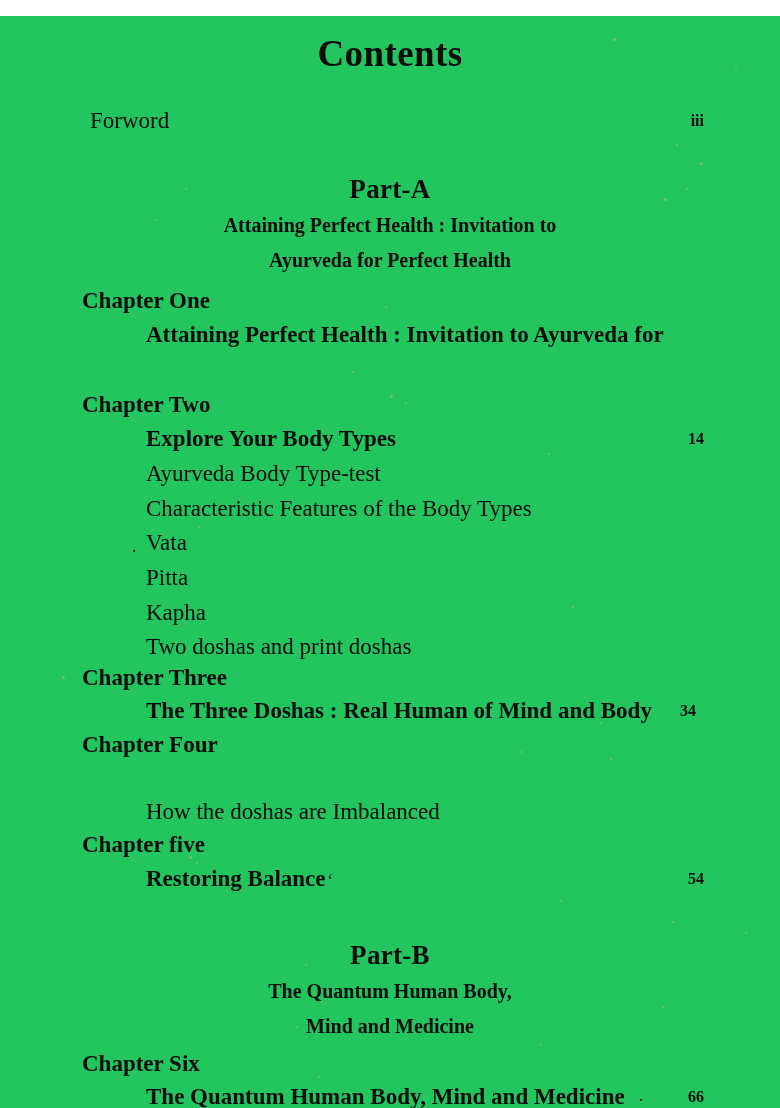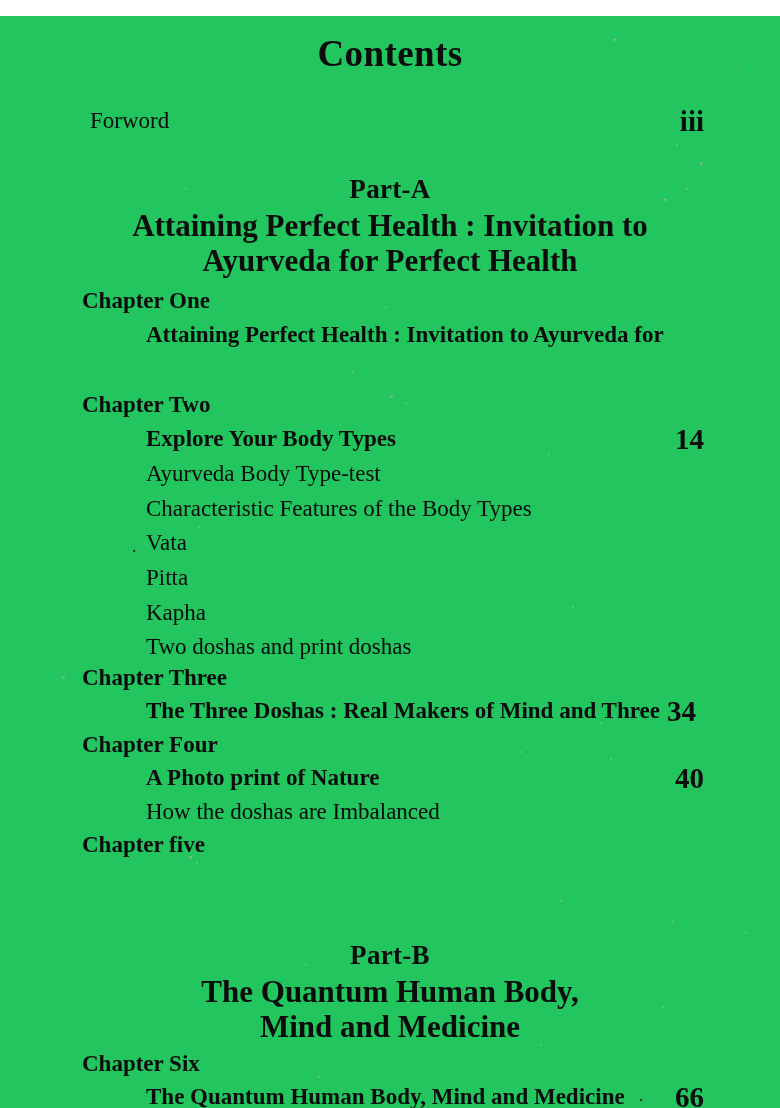--- a/index.html
+++ b/index.html
@@ -49,21 +49,21 @@
     height: 34px;
     line-height: 34px;
     white-space: nowrap;
   }
   .row .label {
     position: absolute;
     font-size: 23px;
   }
   .row .page-no {
     position: absolute;
-    font-size: 29px;
+    font-size: 16px;
     font-weight: 700;
     text-align: right;
   }
 
   
   .chapter .label {
     left: 82px;
     font-weight: 700;
   }
   
@@ -94,21 +94,21 @@
     width: 780px;
     text-align: center;
   }
   .part .part-name {
     font-size: 27px;
     font-weight: 700;
     line-height: 38px;
     letter-spacing: .3px;
   }
   .part .part-sub {
-    font-size: 31px;
+    font-size: 20px;
     font-weight: 700;
     line-height: 35px;
   }
 
   .stray {
     position: absolute;
     font-size: 19px;
     color: #2a2a2a;
   }
 </style>
@@ -193,37 +193,38 @@
     <span class="label">Kapha</span>
   </div>
   <div class="row topic" style="top:614px;">
     <span class="label">Two doshas and print doshas</span>
   </div>
 
   <div class="row chapter" style="top:645px;">
     <span class="label">Chapter Three</span>
   </div>
   <div class="row entry" style="top:678px;">
-    <span class="label">The Three Doshas : Real Makers of Mind and Three</span>
+    <span class="label">The Three Doshas : Real Human of Mind and Body</span>
     <span class="page-no col-inline">34</span>
   </div>
 
   <div class="row chapter" style="top:712px;">
     <span class="label">Chapter Four</span>
   </div>
-  <div class="row entry" style="top:745px;">
-    <span class="label">A Photo print of Nature</span>
-    <span class="page-no col-right">40</span>
-  </div>
   <div class="row topic" style="top:779px;">
     <span class="label">How the doshas are Imbalanced</span>
   </div>
 
   <div class="row chapter" style="top:812px;">
     <span class="label">Chapter five</span>
+  </div>
+  <div class="row entry" style="top:846px;">
+    <span class="label">Restoring Balance</span>
+    <span class="stray" style="left:327px;top:2px;">‘</span>
+    <span class="page-no col-right">54</span>
   </div>
 
   <div class="part" style="top:920px;">
     <div class="part-name">Part-B</div>
     <div class="part-sub">The Quantum Human Body,</div>
     <div class="part-sub">Mind and Medicine</div>
   </div>
 
   <div class="row chapter" style="top:1031px;">
     <span class="label">Chapter Six</span>

